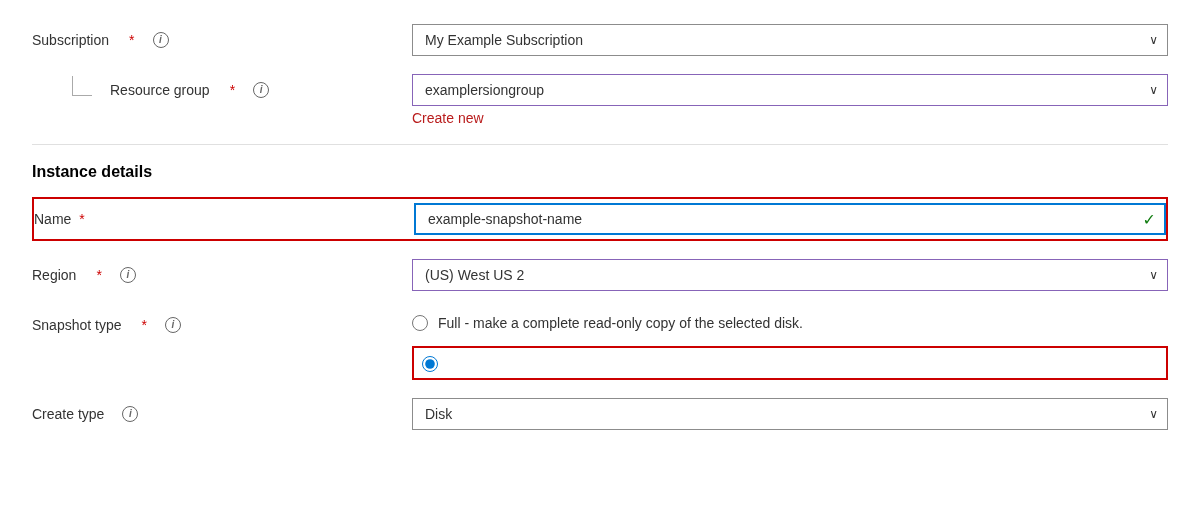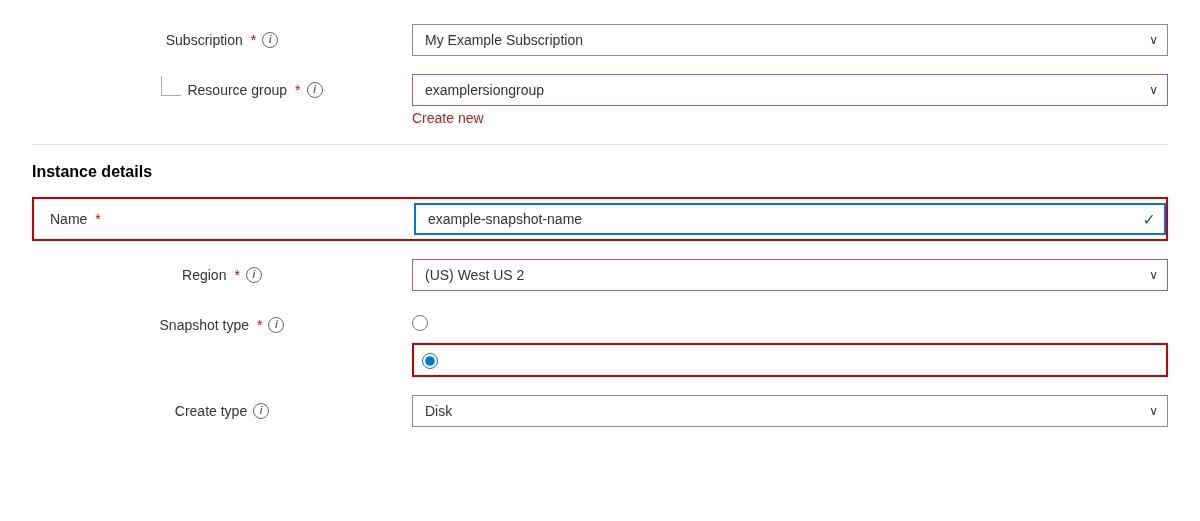--- a/index.html
+++ b/index.html
@@ -14,22 +14,21 @@
       display: flex;
       align-items: flex-start;
       margin-bottom: 18px;
     }
     .label-col {
       width: 380px;
       min-width: 380px;
       display: flex;
       align-items: center;
       padding-top: 8px;
-      gap: 6px;
-      justify-content: center;
+      gap: 18px;
     }
     .label-col.indented {
       padding-left: 32px;
     }
     .label-text {
       font-size: 14px;
       color: #333;
     }
     .required-star {
       color: #c00;
@@ -214,21 +213,21 @@
     </div>
     <a class="create-new-link">Create new</a>
   </div>
 </div>
 
 <hr class="divider">
 
 <div class="section-title">Instance details</div>
 
 <div class="name-row-wrapper">
-  <div class="name-label-col" style="padding-left: 16px;">
+  <div class="name-label-col" style="padding-left: 0;">
     <span class="label-text" style="padding-left:0; margin-left:0;">Name</span>
     <span class="required-star">*</span>
   </div>
   <div class="name-input-col">
     <div class="name-input-wrapper">
       <input class="name-input-box" type="text" value="example-snapshot-name" style="">
       <span class="check-icon">✓</span>
     </div>
   </div>
 </div>
@@ -253,20 +252,21 @@
   <div class="label-col">
     <span class="label-text">Snapshot type</span>
     <span class="required-star">*</span>
     <span class="info-icon">i</span>
   </div>
   <div class="input-col">
     <div class="snapshot-type-options">
 
       <div class="radio-option">
         <input class="radio-input" type="radio" name="snapshot-type" value="full" style="">
+        <span class="radio-label">Full - make a complete read-only copy of the selected disk.</span>
       </div>
 
       <div class="radio-option highlighted">
         <input class="radio-input" type="radio" name="snapshot-type" value="incremental" checked="" style="">
       </div>
     </div>
   </div>
 </div>
 
 <div class="form-row">

